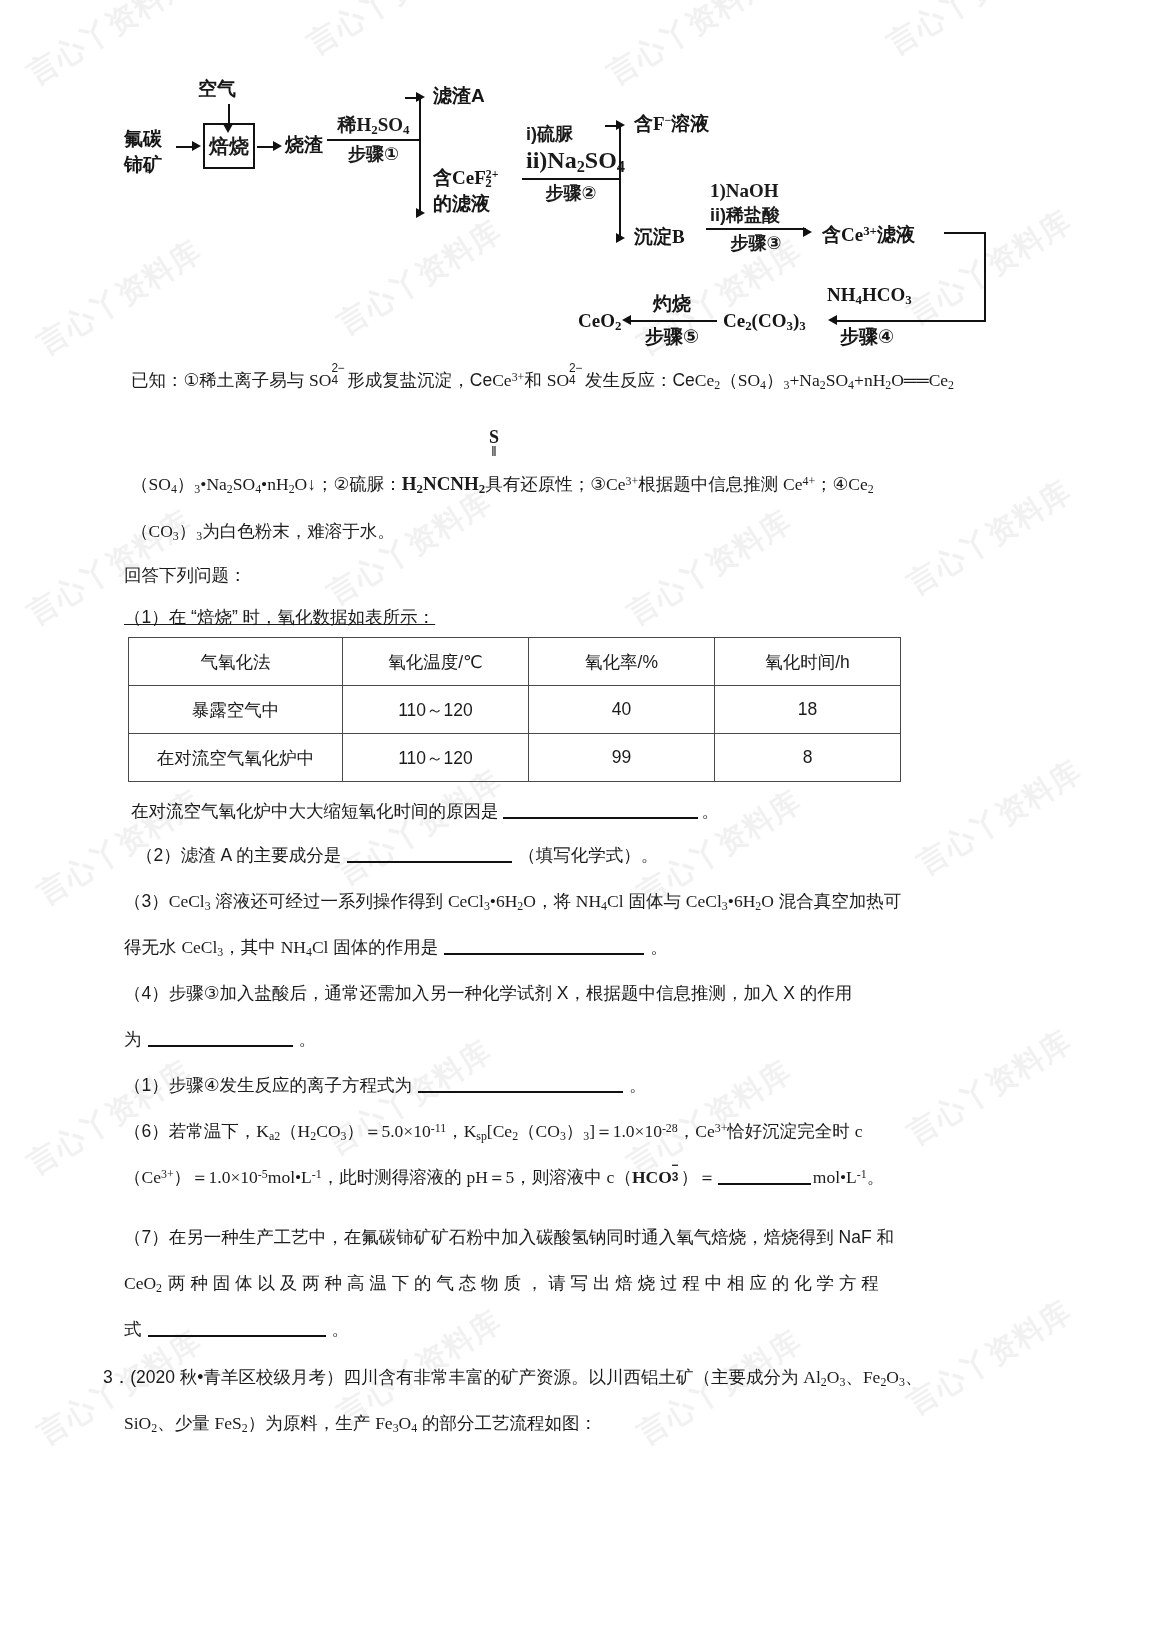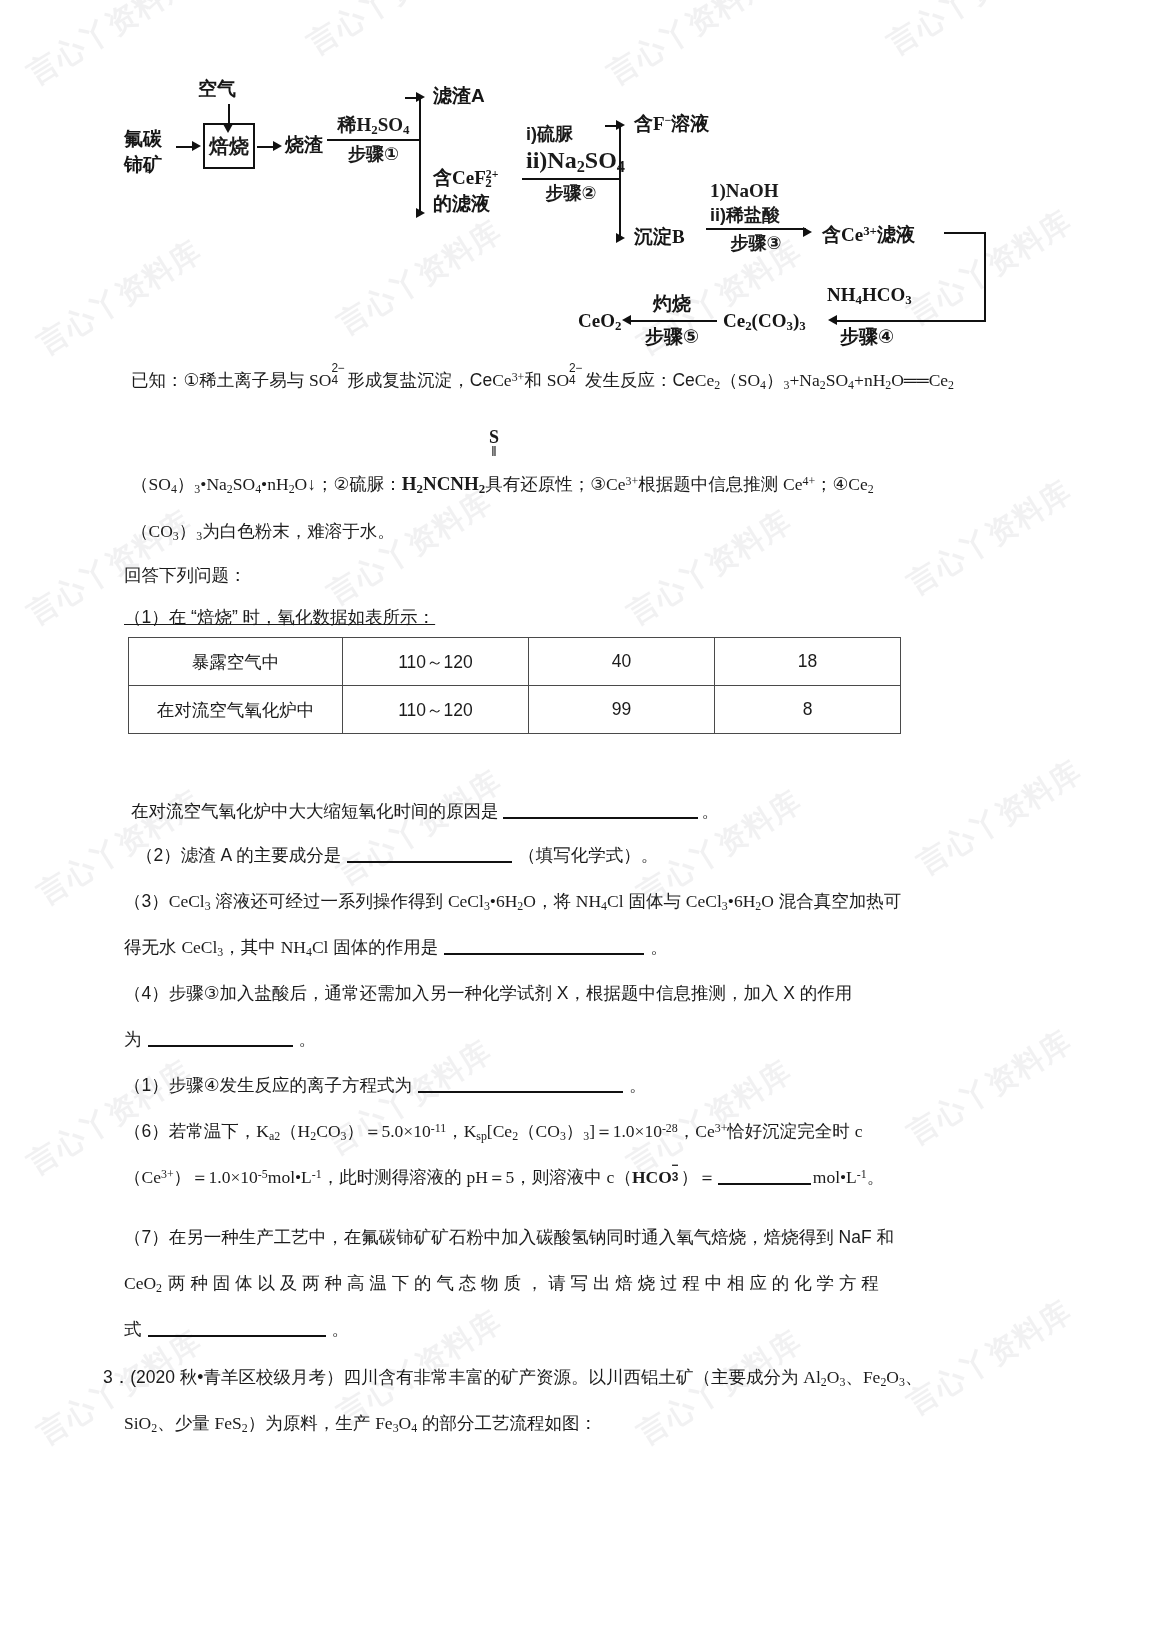--- a/index.html
+++ b/index.html
@@ -310,20 +310,26 @@
   <div class="txt" style="left:131px; top:518px;">
     <span class="f">（CO<sub>3</sub>）<sub>3</sub></span><span>为白色粉末，难溶于水。</span>
   </div>
 
   <div class="txt" style="left:124px; top:562px;text-align:center;">回答下列问题：</div>
 
   <div class="txt" style="left:124px; top:604px;text-decoration:underline;">（1）在 “焙烧” 时，氧化数据如表所示：</div>
 
   <table class="data" style="left:128px; top:637px;">
     <tbody>
+        <tr>
+      <td class="c0">气氧化法</td>
+      <td class="c1">氧化温度/℃</td>
+      <td class="c2">氧化率/%</td>
+      <td class="c3">氧化时间/h</td>
+    </tr>
     <tr>
       <td class="c0">暴露空气中</td>
       <td class="c1">110～120</td>
       <td class="c2">40</td>
       <td class="c3">18</td>
     </tr>
     <tr>
       <td class="c0">在对流空气氧化炉中</td>
       <td class="c1">110～120</td>
       <td class="c2">99</td>

